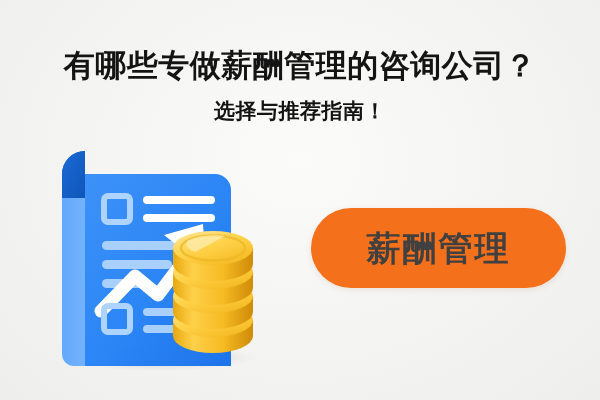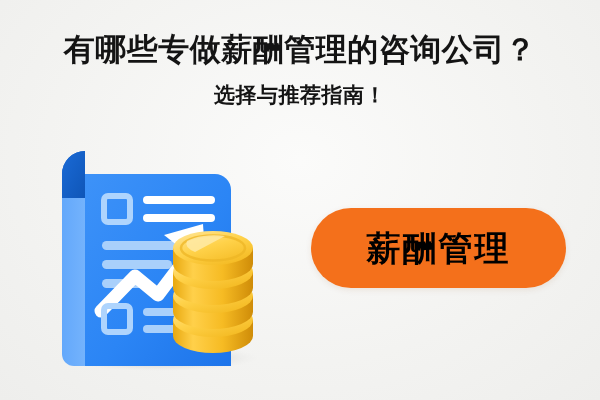--- a/index.html
+++ b/index.html
@@ -37,20 +37,21 @@
     width: 600px;
     text-align: center;
     z-index: 5;
   }
   .headline .line {
     display: block;
     color: #141414;
     font-weight: bold;
     letter-spacing: 0.5px;
     white-space: nowrap;
+    margin-top: 16px;
   }
   .headline .line1 {
     font-size: 31px;
     line-height: 40px;
   }
   .headline .line2 {
     font-size: 21px;
     line-height: 40px;
     margin-top: 5px;
   }
@@ -79,21 +80,21 @@
     height: 80px;
     border-radius: 40px;
     background: #f4701b;
     display: flex;
     align-items: center;
     justify-content: center;
     box-shadow: 0 2px 6px rgba(140, 70, 10, 0.10);
     z-index: 6;
   }
   .tag-pill .tag-label {
-    color: #000000;
+    color: #404040;
     font-size: 34px;
     font-weight: bold;
     letter-spacing: 2px;
     line-height: 1;
     white-space: nowrap;
   }
 </style>
 </head>
 <body>
 

